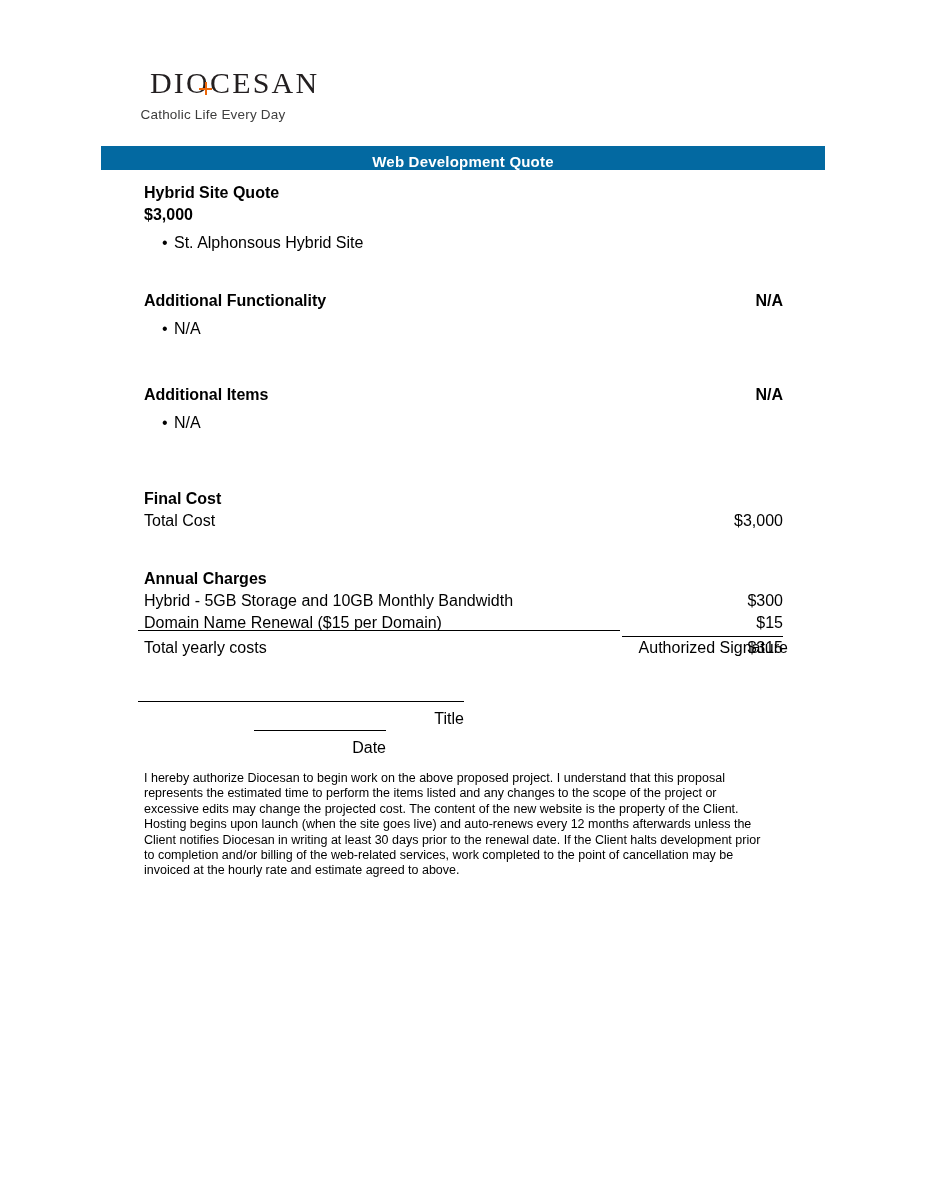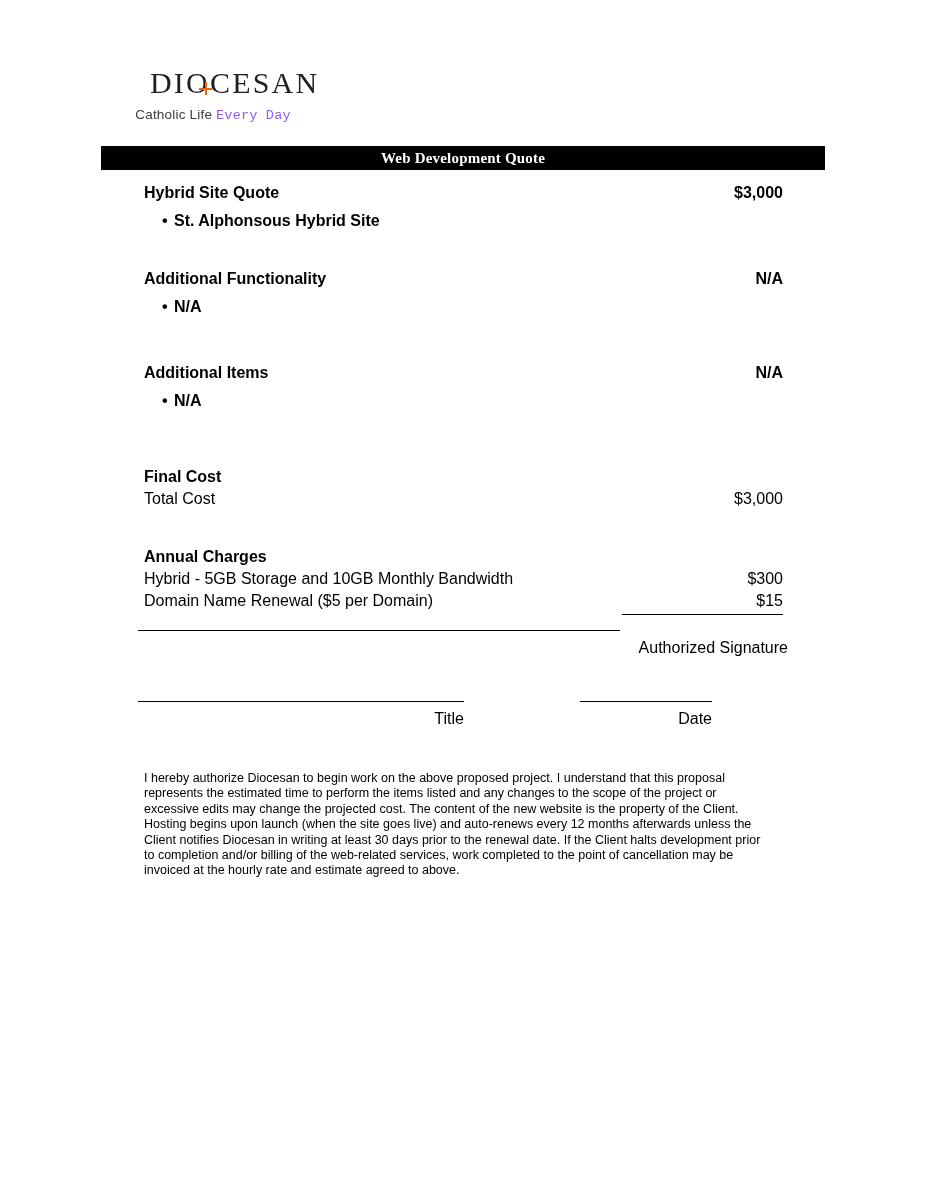--- a/index.html
+++ b/index.html
@@ -74,46 +74,44 @@
     width: 13px;
   }
   .logo-tagline {
     margin-top: 9px;
     font-size: 13.5px;
     color: #3c3c3b;
     letter-spacing: 0.2px;
     white-space: nowrap;
   }
   .logo-tagline .accent {
-    color: #8b5cf6;
-    font-family: Liberation Mono, monospace;
+    color: #404040;
   }
   .client-block {
     text-align: right;
     font-size: 17px;
     line-height: 25px;
     padding-top: 14px;
   }
 
   
   .title-bar {
     position: absolute;
     top: 146px;
     left: 101px;
     width: 724px;
     height: 24px;
-    background: #000000;
+    background: #0369a1;
     color: #ffffff;
     font-size: 15px;
     font-weight: bold;
     display: flex;
-    align-items: center;
+    align-items: flex-end;
     justify-content: center;
     letter-spacing: 0.2px;
-    font-family: Liberation Serif, serif;
   }
 
   
   .content {
     position: absolute;
     top: 182px;
     left: 144px;
     width: 639px;
   }
   .row {
@@ -122,26 +120,26 @@
     align-items: baseline;
     font-size: 16px;
     line-height: 22px;
   }
   .row.bold .label,
   .row.bold .value {
     font-weight: bold;
   }
   .section-head {
     margin-top: 0;
+    flex-direction: column;
   }
   .bullet-list {
     margin: 6px 0 0 0;
     padding: 0;
     list-style: none;
-    font-weight: bold;
   }
   .bullet-list li {
     font-size: 16px;
     line-height: 22px;
     padding-left: 30px;
     position: relative;
   }
   .bullet-list li::before {
     content: "\2022";
     position: absolute;
@@ -173,20 +171,21 @@
   }
   .sig-label {
     font-size: 16px;
     line-height: 22px;
     margin-top: 6px;
     margin-left: 6px;
   }
   .sig-row {
     display: flex;
     margin-top: 42px;
+    flex-direction: column;
   }
   .sig-col-title { width: 326px; }
   .sig-col-date { width: 132px; margin-left: 116px; }
   .sig-rule-title { width: 326px; border-top: 1px solid #000; }
   .sig-rule-date { width: 132px; border-top: 1px solid #000; }
 
   
   .legal {
     position: absolute;
     left: 144px;
@@ -263,24 +262,28 @@
     <div class="gap-lg"></div>
 
     <div class="row bold">
       <span class="label">Annual Charges</span>
     </div>
     <div class="row">
       <span class="label">Hybrid - 5GB Storage and 10GB Monthly Bandwidth</span>
       <span class="value">$300</span>
     </div>
     <div class="row">
-      <span class="label">Domain Name Renewal ($5 per Domain)</span>
+      <span class="label">Domain Name Renewal ($15 per Domain)</span>
       <span class="value">$15</span>
     </div>
     <div class="totals-line"></div>
+    <div class="row">
+      <span class="label">Total yearly costs</span>
+      <span class="value">$315</span>
+    </div>
 
   </div>
 
   <div class="sig-area">
     <div class="sig-rule-long"></div>
     <div class="sig-label">Authorized Signature</div>
 
     <div class="sig-row">
       <div class="sig-col-title">
         <div class="sig-rule-title"></div>

